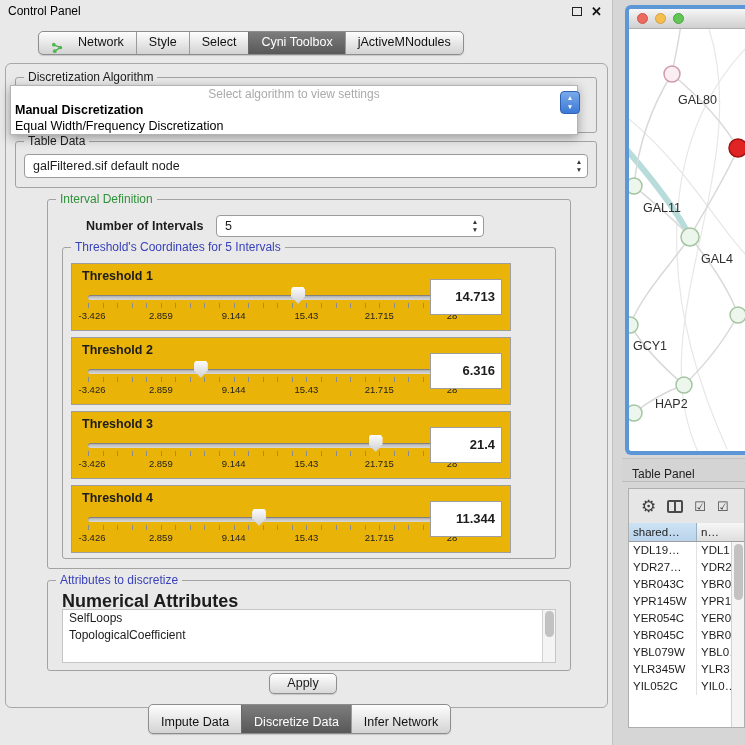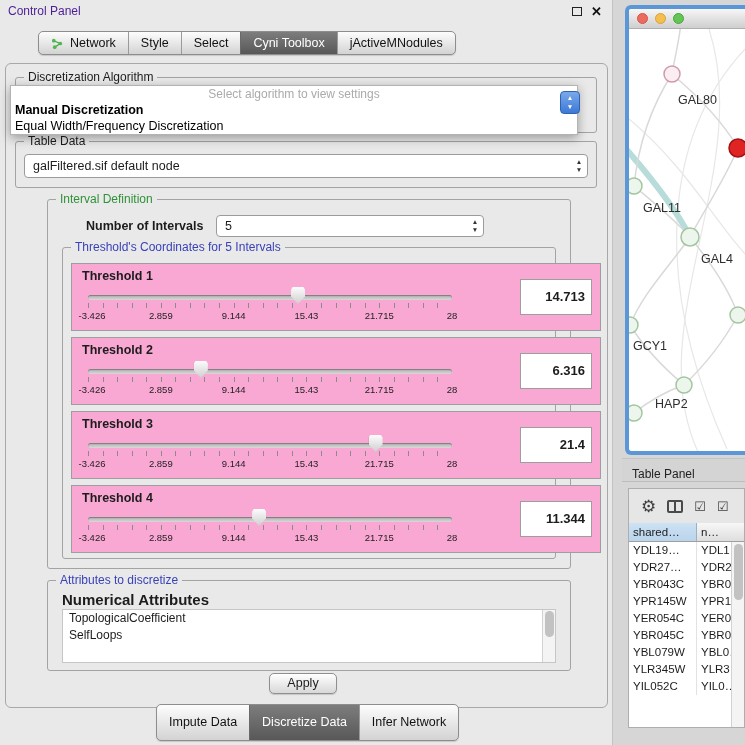--- a/index.html
+++ b/index.html
@@ -1,30 +1,30 @@
 <!DOCTYPE html>
 <html><head>
 <meta charset="utf-8">
 <style>
   * { margin:0; padding:0; box-sizing:border-box; }
   html,body { width:745px; height:745px; overflow:hidden; }
   body { background:#d6d6d6; font-family:"Liberation Sans",sans-serif; font-size:12px; color:#1c1c1c; position:relative; }
 
   
   .control-panel { position:absolute; left:0; top:0; width:613px; height:745px; background:#e9e9e9; border-right:1px solid #c2c2c2; }
-  .titlebar { height:22px; display:flex; align-items:center; padding:0 8px; font-size:12px; color:#4c1d95; }
+  .titlebar { height:22px; display:flex; align-items:center; padding:0 8px; font-size:12px; color:#000000; }
   .titlebar .title { flex:0 0 auto; }
   .win-icons { margin-left:auto; display:flex; align-items:center; gap:9px; padding-right:2px; }
   .win-min { width:10px; height:9px; border:1.5px solid #222; display:inline-block; }
   .win-close::before { content:"✕"; font-size:13px; font-weight:bold; color:#111; }
 
   
   .seg-tabs { position:absolute; display:flex; height:24px; border:1px solid #8d8d8d; border-radius:5px; overflow:hidden; background:linear-gradient(#fdfdfd,#d3d3d3); box-shadow:0 1px 1px rgba(0,0,0,.15); }
   .top-tabs { top:31px; left:50%; transform:translateX(-50%); margin-left:-50px; left:356px; }
-  .seg-tabs .tab { padding:0 12px; line-height:23px; font-size:12.5px; color:#111; border-left:1px solid #9a9a9a; display:flex; align-items:center; gap:6px; white-space:nowrap; cursor:default; }
+  .seg-tabs .tab { padding:0 12px; line-height:23px; font-size:12.5px; color:#111; border-left:1px solid #9a9a9a; display:flex; align-items:flex-end; gap:14px; white-space:nowrap; cursor:default; }
   .seg-tabs .tab:first-child { border-left:none; }
   .seg-tabs .tab.selected { background:linear-gradient(#7d7d7d,#585858); color:#fff; border-left-color:#6a6a6a; }
   .net-glyph { width:13px; height:13px; display:inline-block; }
 
   .main-panel { position:absolute; left:5px; top:63px; width:603px; height:645px; border:1px solid #a8a8a8; border-radius:6px; background:#e9e9e9; }
 
   
   .group { position:absolute; border:1px solid #a3a3a3; border-radius:3px; }
   .group-label { position:absolute; top:-8px; left:8px; background:#e9e9e9; padding:0 4px; font-size:12px; white-space:nowrap; }
   .green { color:#2f9238; }
@@ -38,43 +38,43 @@
 
   
   .algo-popup { position:absolute; left:10px; top:85px; width:568px; height:50px; background:#fff; border:1px solid #b3b3b3; box-shadow:0 3px 10px rgba(0,0,0,.35); z-index:50; }
   .algo-popup .ph { text-align:center; color:#aaa; font-size:12px; line-height:16px; }
   .algo-popup .opt { padding-left:4px; font-size:12.5px; line-height:16px; color:#000; }
   .algo-popup .opt.bold { font-weight:bold; }
   .combo-stepper-open { position:absolute; left:560px; top:91px; width:20px; height:23px; border:1px solid #2f62b5; border-radius:4px; background:linear-gradient(#79a9ea,#3c79d6); z-index:51; display:flex; flex-direction:column; justify-content:center; align-items:center; }
   .combo-stepper-open i { font-style:normal; font-size:6.5px; line-height:1.25; color:#fff; }
 
   
-  .th-box { position:absolute; left:8px; width:530px; height:68px; border:1px solid #9e9e9e; background:#f9a8d4; }
+  .th-box { position:absolute; left:8px; width:440px; height:68px; border:1px solid #9e9e9e; background:#eab308; }
   .th-label { position:absolute; left:10px; top:5px; font-weight:bold; font-size:12.5px; }
   .slider { position:absolute; left:16px; top:22px; width:364px; height:42px; }
   .track { position:absolute; left:0; right:0; top:9px; height:5px; border-radius:3px; background:linear-gradient(#aeaeae,#d9d9d9); box-shadow:inset 0 1px 1px rgba(0,0,0,.3); }
   .ticks { position:absolute; left:0; right:0; top:17px; height:5px; background:repeating-linear-gradient(90deg,#8b8b8b 0,#8b8b8b 1px,transparent 1px,transparent 4%); }
   .handle { position:absolute; top:1px; width:14px; height:17px; background:linear-gradient(#fcfcfc,#cfcfcf); clip-path:polygon(12% 0,88% 0,100% 14%,100% 55%,50% 100%,0 55%,0 14%); filter:drop-shadow(0 0 1px #777); }
   .tlabels { position:absolute; left:0; right:0; top:24px; height:12px; font-size:9.5px; color:#222; }
   .tlabels span { position:absolute; transform:translateX(-50%); white-space:nowrap; }
   .tlabels span:nth-child(1){left:4px;} .tlabels span:nth-child(2){left:20%;}
   .tlabels span:nth-child(3){left:40%;} .tlabels span:nth-child(4){left:60%;}
   .tlabels span:nth-child(5){left:80%;} .tlabels span:nth-child(6){left:100%;}
   .value-box { position:absolute; right:8px; top:15px; width:72px; height:36px; background:#fff; border:1px solid #9e9e9e; font-size:13px; text-align:right; line-height:34px; padding-right:6px;font-weight:bold; }
 
   
-  .attr-sublabel { position:absolute; left:14px; top:10px; font-weight:bold; font-size:15px; }
+  .attr-sublabel { position:absolute; left:14px; top:10px; font-weight:bold; font-size:18px; }
   .attr-list { position:absolute; left:14px; top:28px; width:494px; height:54px; background:#fff; border:1px solid #c6c6c6; overflow:hidden; }
   .attr-list .item { padding-left:6px; font-size:12px; line-height:17px; white-space:nowrap; }
   .vscroll { position:absolute; right:0; top:0; bottom:0; width:13px; background:#f4f4f4; border-left:1px solid #d2d2d2; }
   .vscroll .thumb { position:absolute; left:1.5px; width:9px; border-radius:5px; background:#c2c2c2; }
 
   .apply-btn { position:absolute; left:263px; top:609px; width:68px; height:21px; border:1px solid #8f8f8f; border-radius:5px; background:linear-gradient(#ffffff,#d8d8d8); font-size:12.5px; text-align:center; line-height:19px; box-shadow:0 1px 1px rgba(0,0,0,.15); }
 
-  .bottom-tabs { position:absolute; left:156px; top:704px; height:37px; }
+  .bottom-tabs { position:absolute; left:148px; top:704px; height:30px; }
   .bottom-tabs .tab { line-height:21px; }
 
   
   .net-window { position:absolute; left:625px; top:5px; width:125px; height:450px; border:4px solid #5b97d6; border-right:none; border-radius:6px 0 0 6px; background:#fff; overflow:hidden; }
   .net-titlebar { height:20px; background:linear-gradient(#f6f6f6,#cfcfcf); border-bottom:1px solid #aeaeae; display:flex; align-items:center; gap:7px; padding-left:8px; }
   .light { width:11px; height:11px; border-radius:50%; }
   .light.red { background:#ed6a5e; border:1px solid #d5544a; }
   .light.yellow { background:#f5bf4f; border:1px solid #d6a03e; }
   .light.green { background:#62c554; border:1px solid #4aa73c; }
   .net-svg { display:block; }
@@ -244,22 +244,22 @@
           <div class="value-box">11.344</div>
         </div>
 
       </div>
     </div>
 
     <div class="group" style="left:41px; top:516px; width:524px; height:91px;">
       <span class="group-label blue">Attributes to discretize</span>
       <div class="attr-sublabel">Numerical Attributes</div>
       <div class="attr-list">
+        <div class="item">SelfLoops</div>
         <div class="item">TopologicalCoefficient</div>
-        <div class="item">SelfLoops</div>
         <div class="vscroll">
             <div class="thumb" style="top:1px; height:26px;"></div>
           </div>
       </div>
     </div>
 
     <div class="apply-btn">Apply</div>
   </div>
 
   <div class="seg-tabs bottom-tabs">

